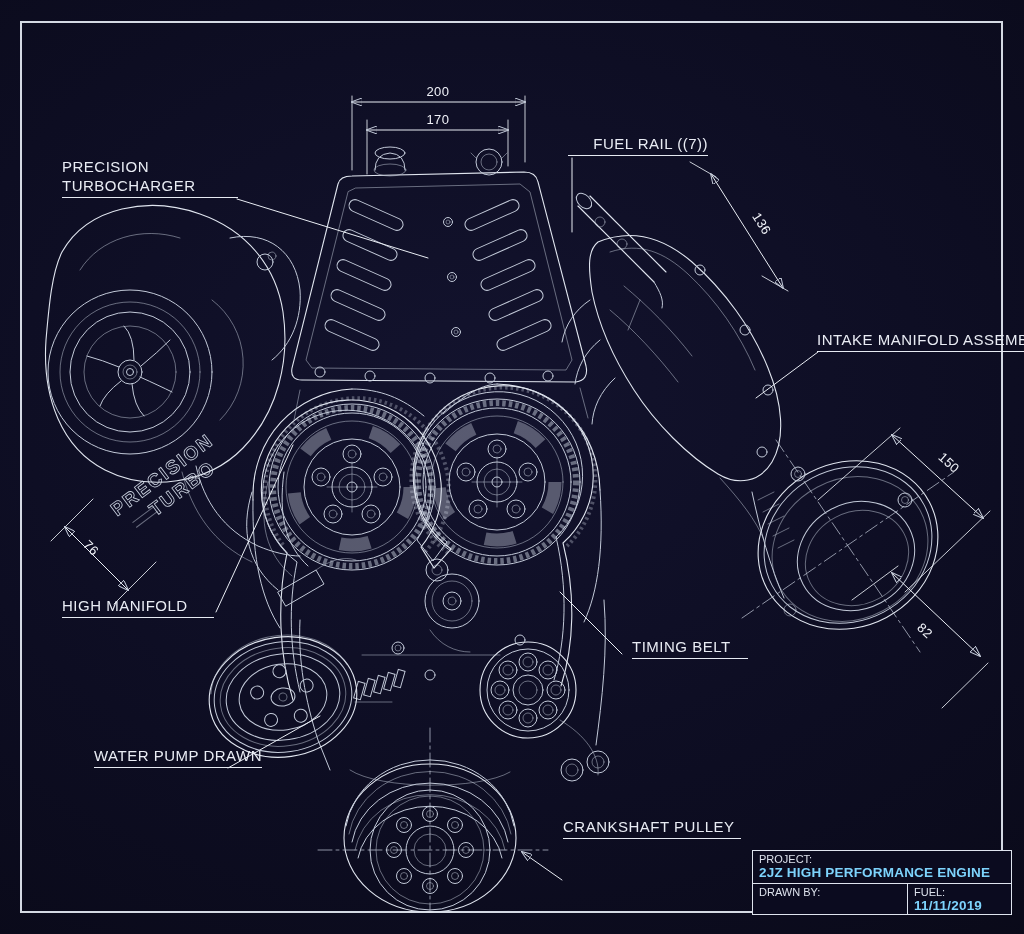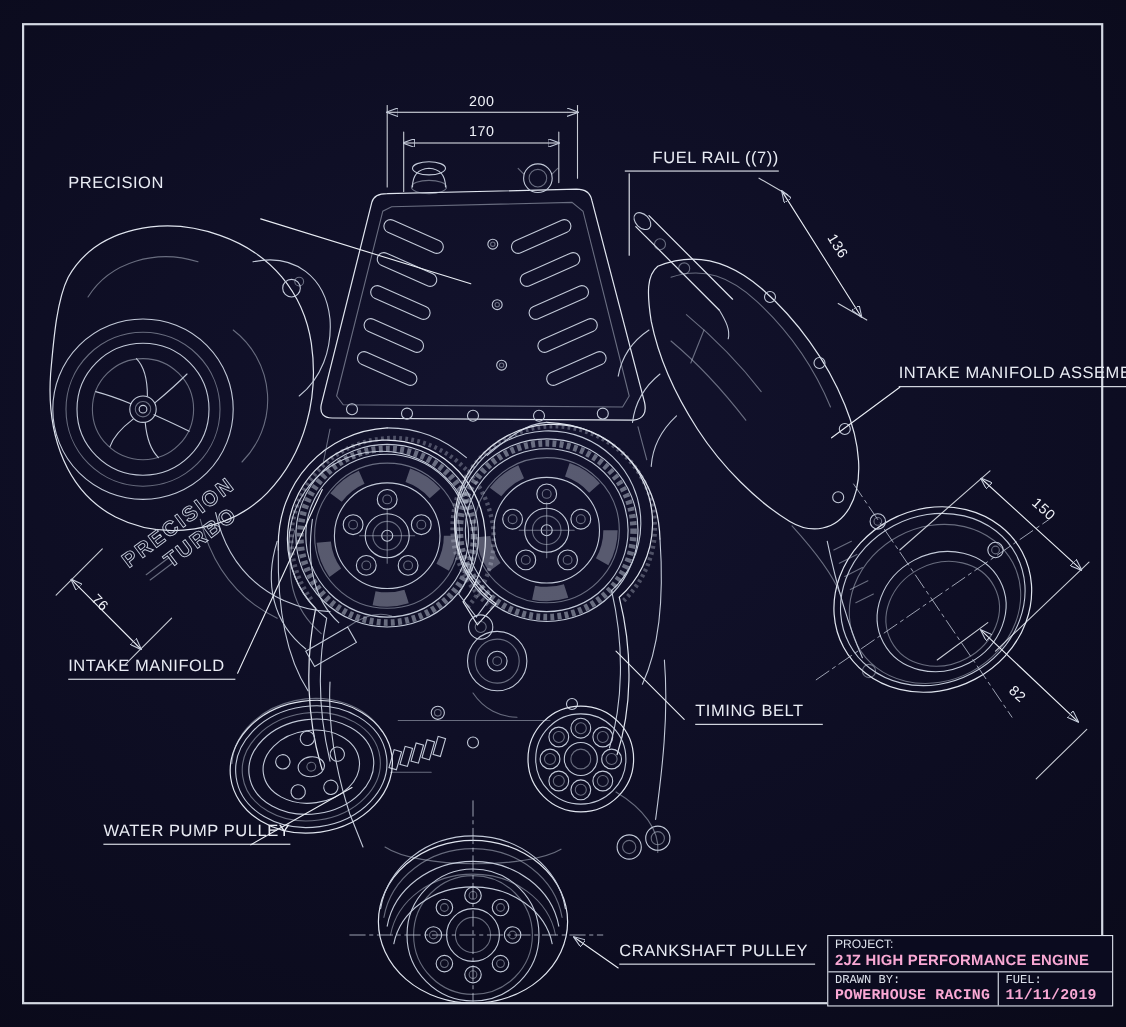--- a/index.html
+++ b/index.html
@@ -30,26 +30,26 @@
     position:absolute; color:#e9ecf4; font-size:15px; letter-spacing:.5px;
     line-height:19px; white-space:nowrap;
   }
   .lbl .u { display:inline-block; border-bottom:1.4px solid #e6eaf2; padding-bottom:2px; }
   .tb {
     position:absolute; left:752px; top:850px; width:260px; height:65px;
     box-sizing:border-box; border:1.6px solid #dfe4ee; background:#0b0b1f;
     color:#e9ecf4; display:flex; flex-direction:column;
   }
   .tb-row1 { box-sizing:border-box; height:33px; border-bottom:1.4px solid #dfe4ee; padding:2px 6px 0 6px; }
-  .tb-row2 { flex:1; display:flex;font-family:Liberation Mono, monospace; }
+  .tb-row2 { flex:1; display:flex; }
   .tb-cell { box-sizing:border-box; padding:2px 6px 0 6px; }
   .tb-cell.left  { width:155px; border-right:1.4px solid #dfe4ee; }
   .tb-cell.right { flex:1; }
   .tb-label { font-size:11px; line-height:12px; color:#dde2ec; }
-  .tb-value { font-size:13.5px; line-height:16px; font-weight:bold; color:#f9a8d4; letter-spacing:.2px; }
+  .tb-value { font-size:13.5px; line-height:16px; font-weight:bold; color:#7dd3fc; letter-spacing:.2px; }
 </style>
 </head>
 <body>
 
 <div class="stage">
   <div class="frame"></div>
 
   <svg class="art" viewBox="0 0 1024 934">
     <defs>
       <marker id="arw" markerWidth="11" markerHeight="8" refX="10" refY="4" orient="auto-start-reverse">
@@ -382,55 +382,55 @@
         <path class="ext" d="M51,541 L93,499"></path>
         <path class="ext" d="M114,604 L156,562"></path>
         <path class="dim" d="M65,527 L128,590" marker-start="url(#arw)" marker-end="url(#arw)"></path>
         <text class="dimv" transform="translate(88,551) rotate(45)">76</text>
       </g>
     </g>
   </svg>
 
   <div class="lbl" style="left:62px; top:157px;">
     <span style="display:block;">PRECISION</span>
+    <span class="u" style="width:176px;">TURBOCHARGER</span>
   </div>
 
   <div class="lbl" style="left:568px; top:134px;">
     <span class="u" style="min-width:140px;text-align:right;">FUEL RAIL ((7))</span>
   </div>
 
   <div class="lbl" style="left:817px; top:330px;">
     <span class="u" style="min-width:178px;">INTAKE MANIFOLD ASSEMBLY</span>
   </div>
 
   <div class="lbl" style="left:62px; top:596px;">
-    <span class="u" style="min-width:152px;">INTAKE MANIFOLD</span>
+    <span class="u" style="min-width:152px;">HIGH MANIFOLD</span>
   </div>
 
   <div class="lbl" style="left:632px; top:637px;">
     <span class="u" style="min-width:116px;">TIMING BELT</span>
   </div>
 
   <div class="lbl" style="left:94px; top:746px;">
-    <span class="u" style="min-width:134px;">WATER PUMP PULLEY</span>
-  </div>
-
-  <div class="lbl" style="left:563px; top:855px;">
+    <span class="u" style="min-width:134px;">WATER PUMP DRAWN</span>
+  </div>
+
+  <div class="lbl" style="left:563px; top:817px;">
     <span class="u" style="min-width:178px;">CRANKSHAFT PULLEY</span>
   </div>
 
   <div class="tb">
     <div class="tb-row1">
       <div class="tb-label">PROJECT:</div>
       <div class="tb-value">2JZ HIGH PERFORMANCE ENGINE</div>
     </div>
     <div class="tb-row2">
       <div class="tb-cell left">
         <div class="tb-label">DRAWN BY:</div>
-        <div class="tb-value">POWERHOUSE RACING</div>
       </div>
       <div class="tb-cell right">
         <div class="tb-label">FUEL:</div>
         <div class="tb-value">11/11/2019</div>
       </div>
     </div>
   </div>
 </div>
 
 </body></html>

